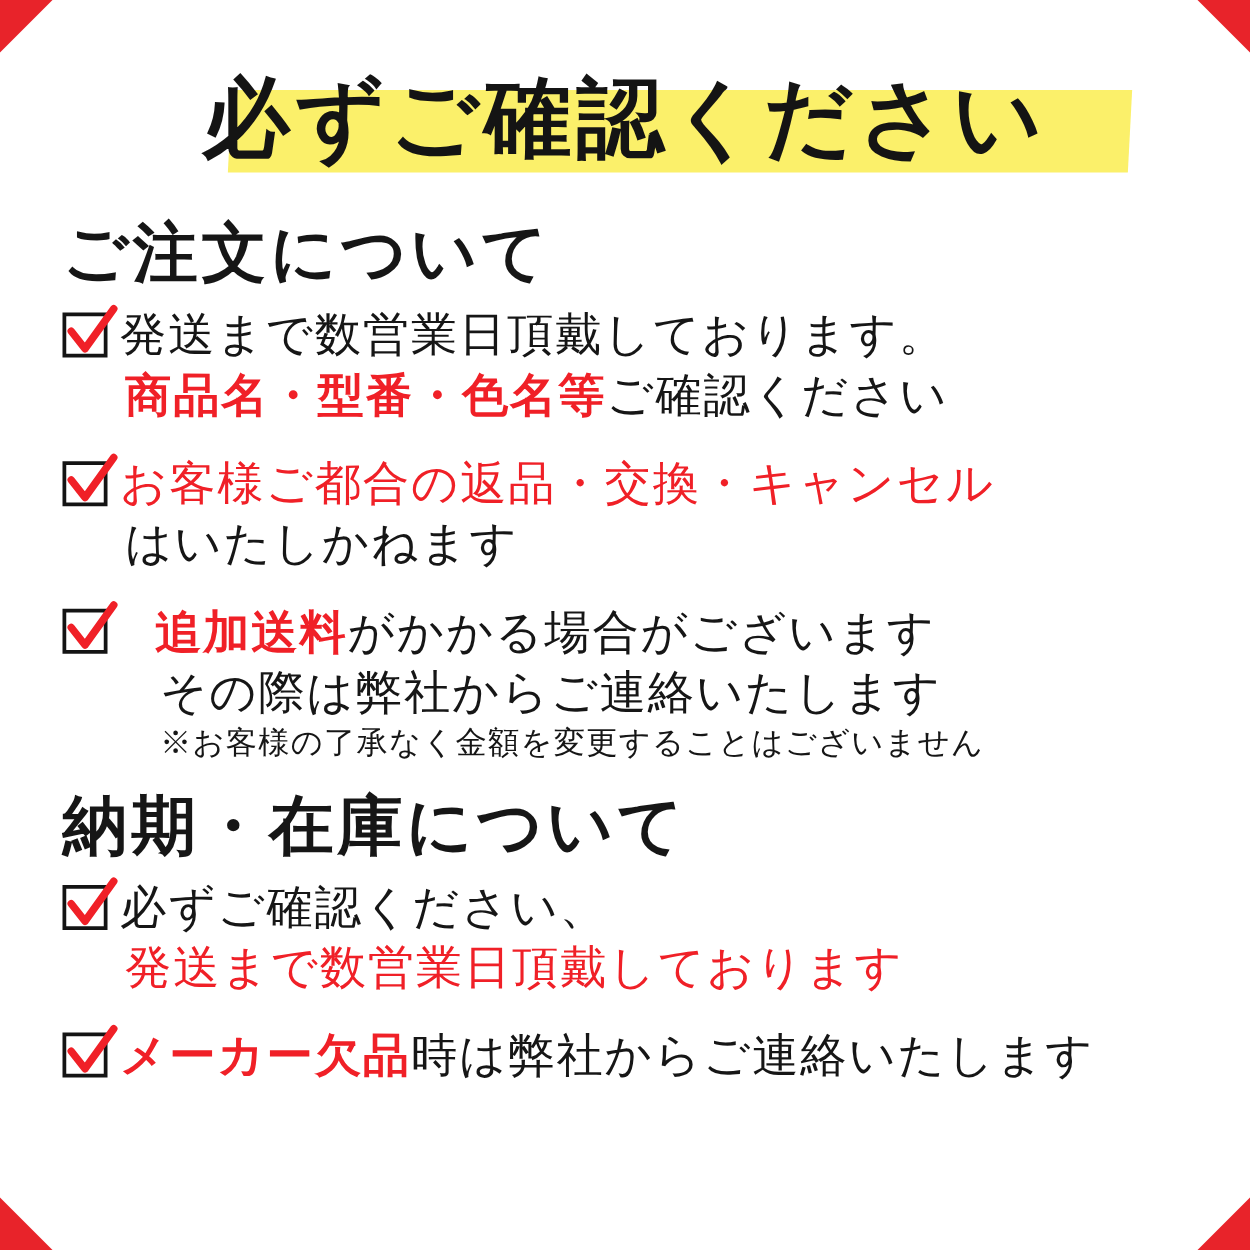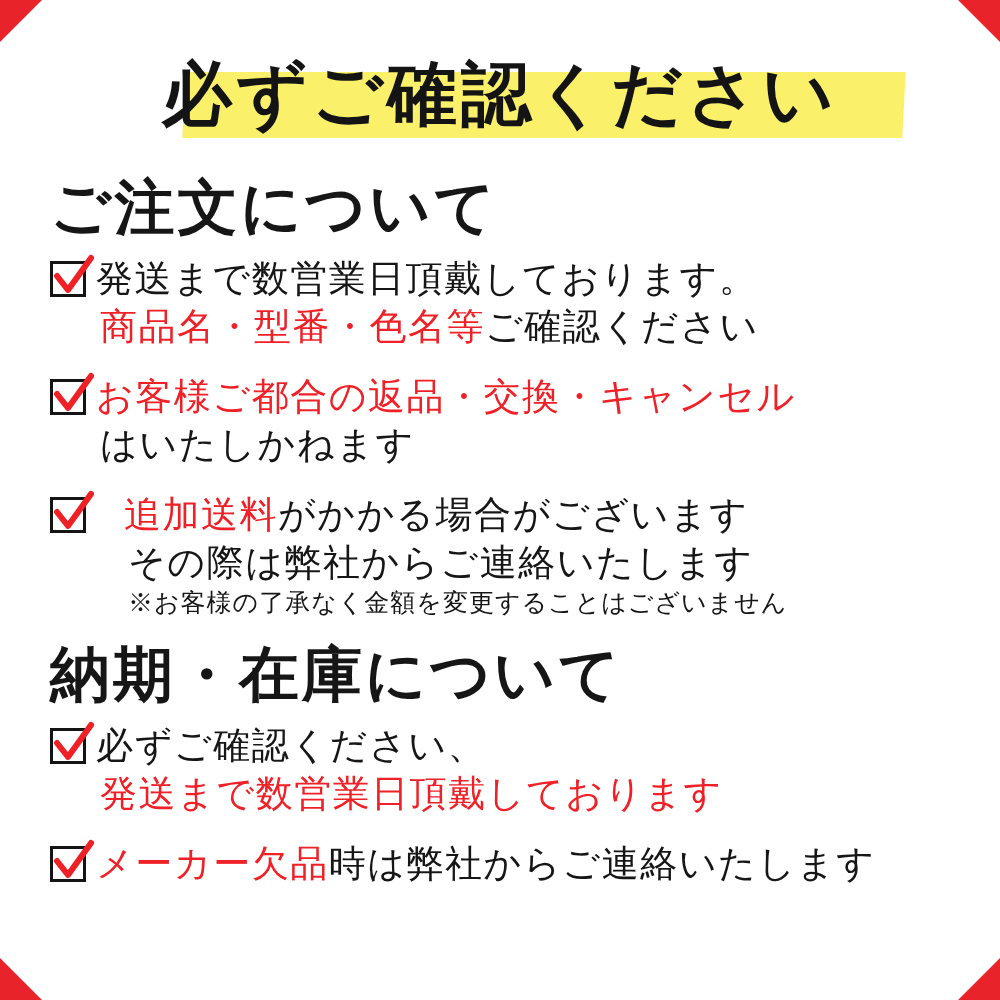--- a/index.html
+++ b/index.html
@@ -76,21 +76,21 @@
     font-size: 70px;
     letter-spacing: 4px;
     line-height: 112px;
     color: #141414;
     white-space: nowrap;
   }
 
   .section-title {
     font-family: "DejaVu Serif", serif;
     font-weight: bold;
-    font-size: 60px;
+    font-size: 52px;
     letter-spacing: 3px;
     color: #161616;
     margin: 10px 0 6px 6px;
   }
   .section-title.second {
     margin-top: 8px;
   }
 
   .item {
     display: flex;
@@ -142,21 +142,21 @@
     font-family: Liberation Mono, monospace;
     font-size: 25px;
     line-height: 36px;
     letter-spacing: 1px;
     color: #161616;
     padding-left: 4px;
     white-space: nowrap;
   }
   .red-inline {
     color: #f02027;
-    font-weight: normal;
+    font-weight: bold;
   }
 </style>
 </head>
 <body>
 
 <div class="corner corner-tl"></div>
 <div class="corner corner-tr"></div>
 <div class="corner corner-bl"></div>
 <div class="corner corner-br"></div>
 

